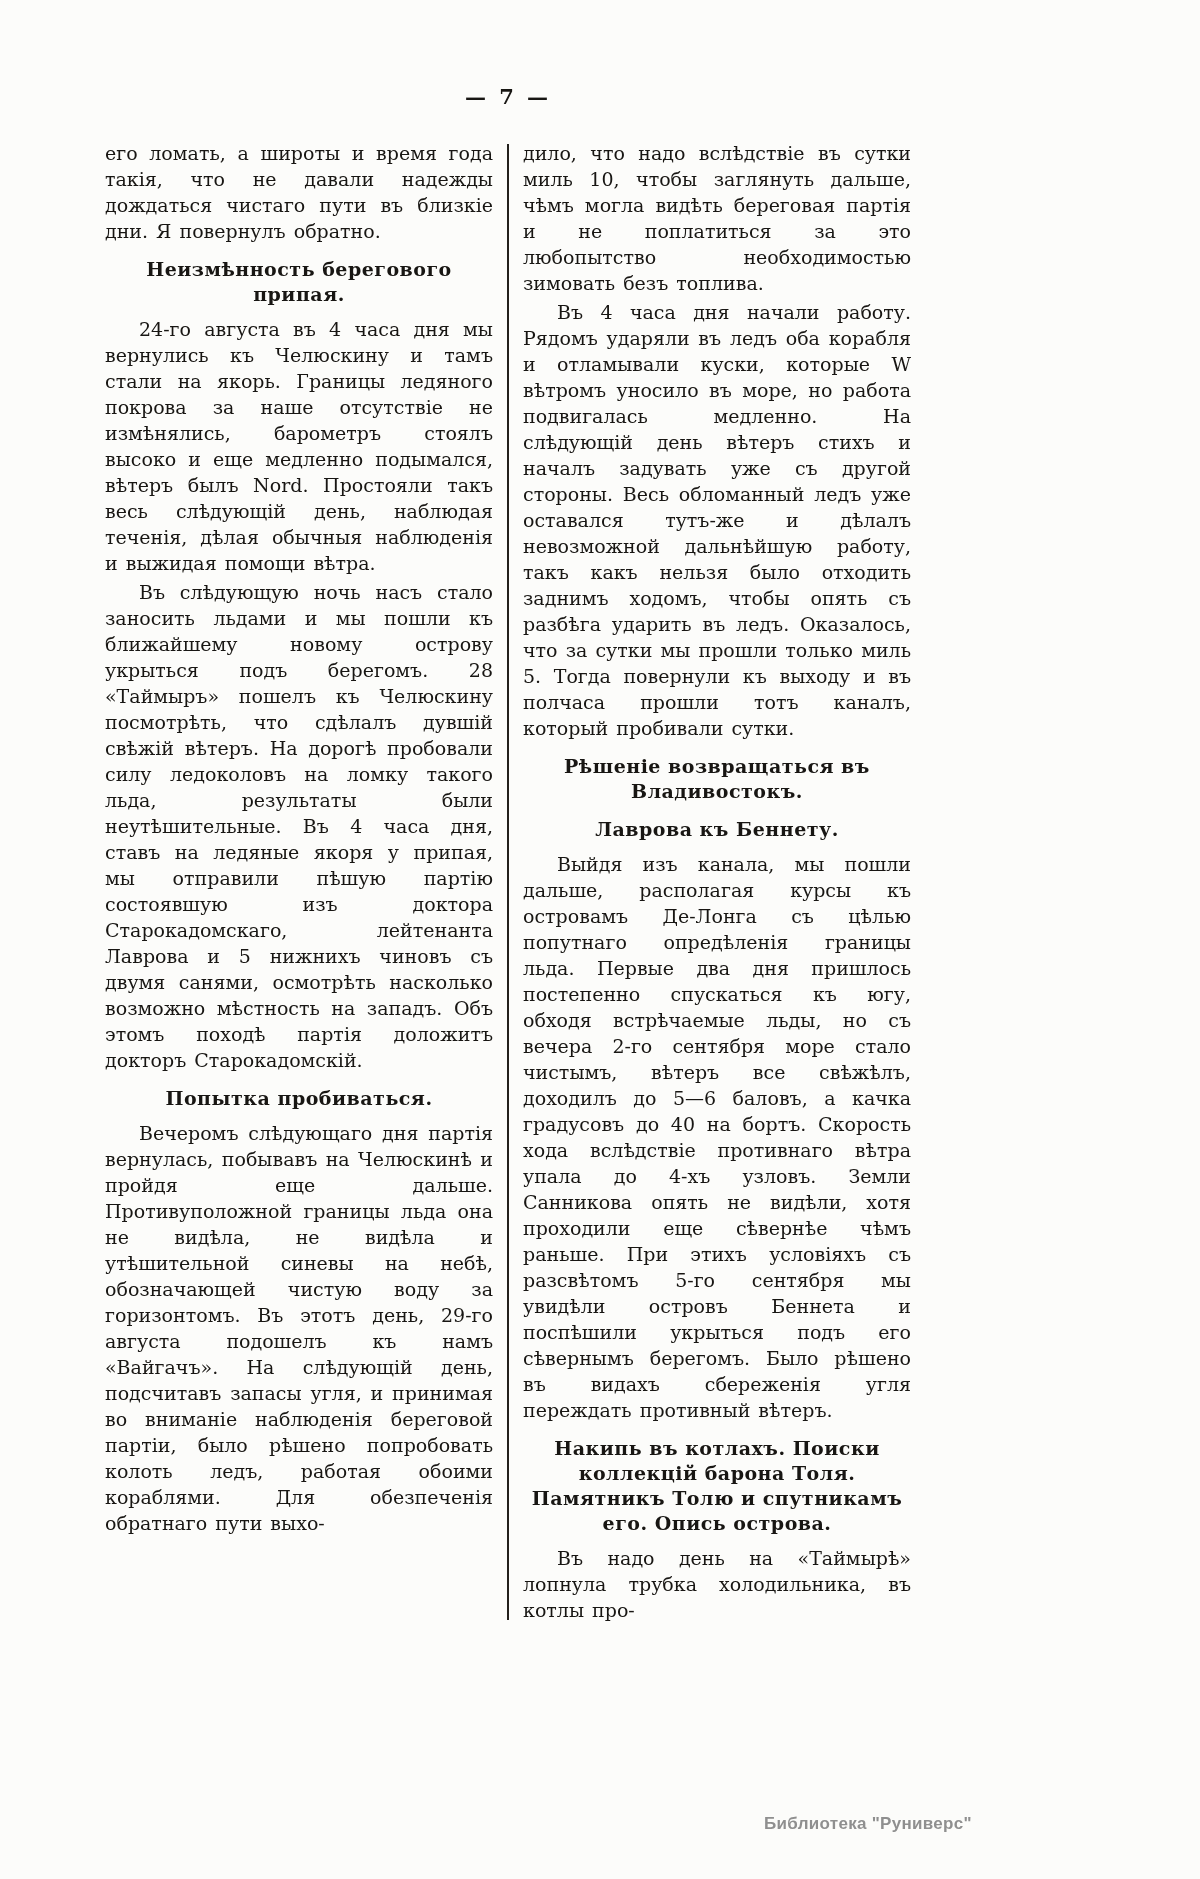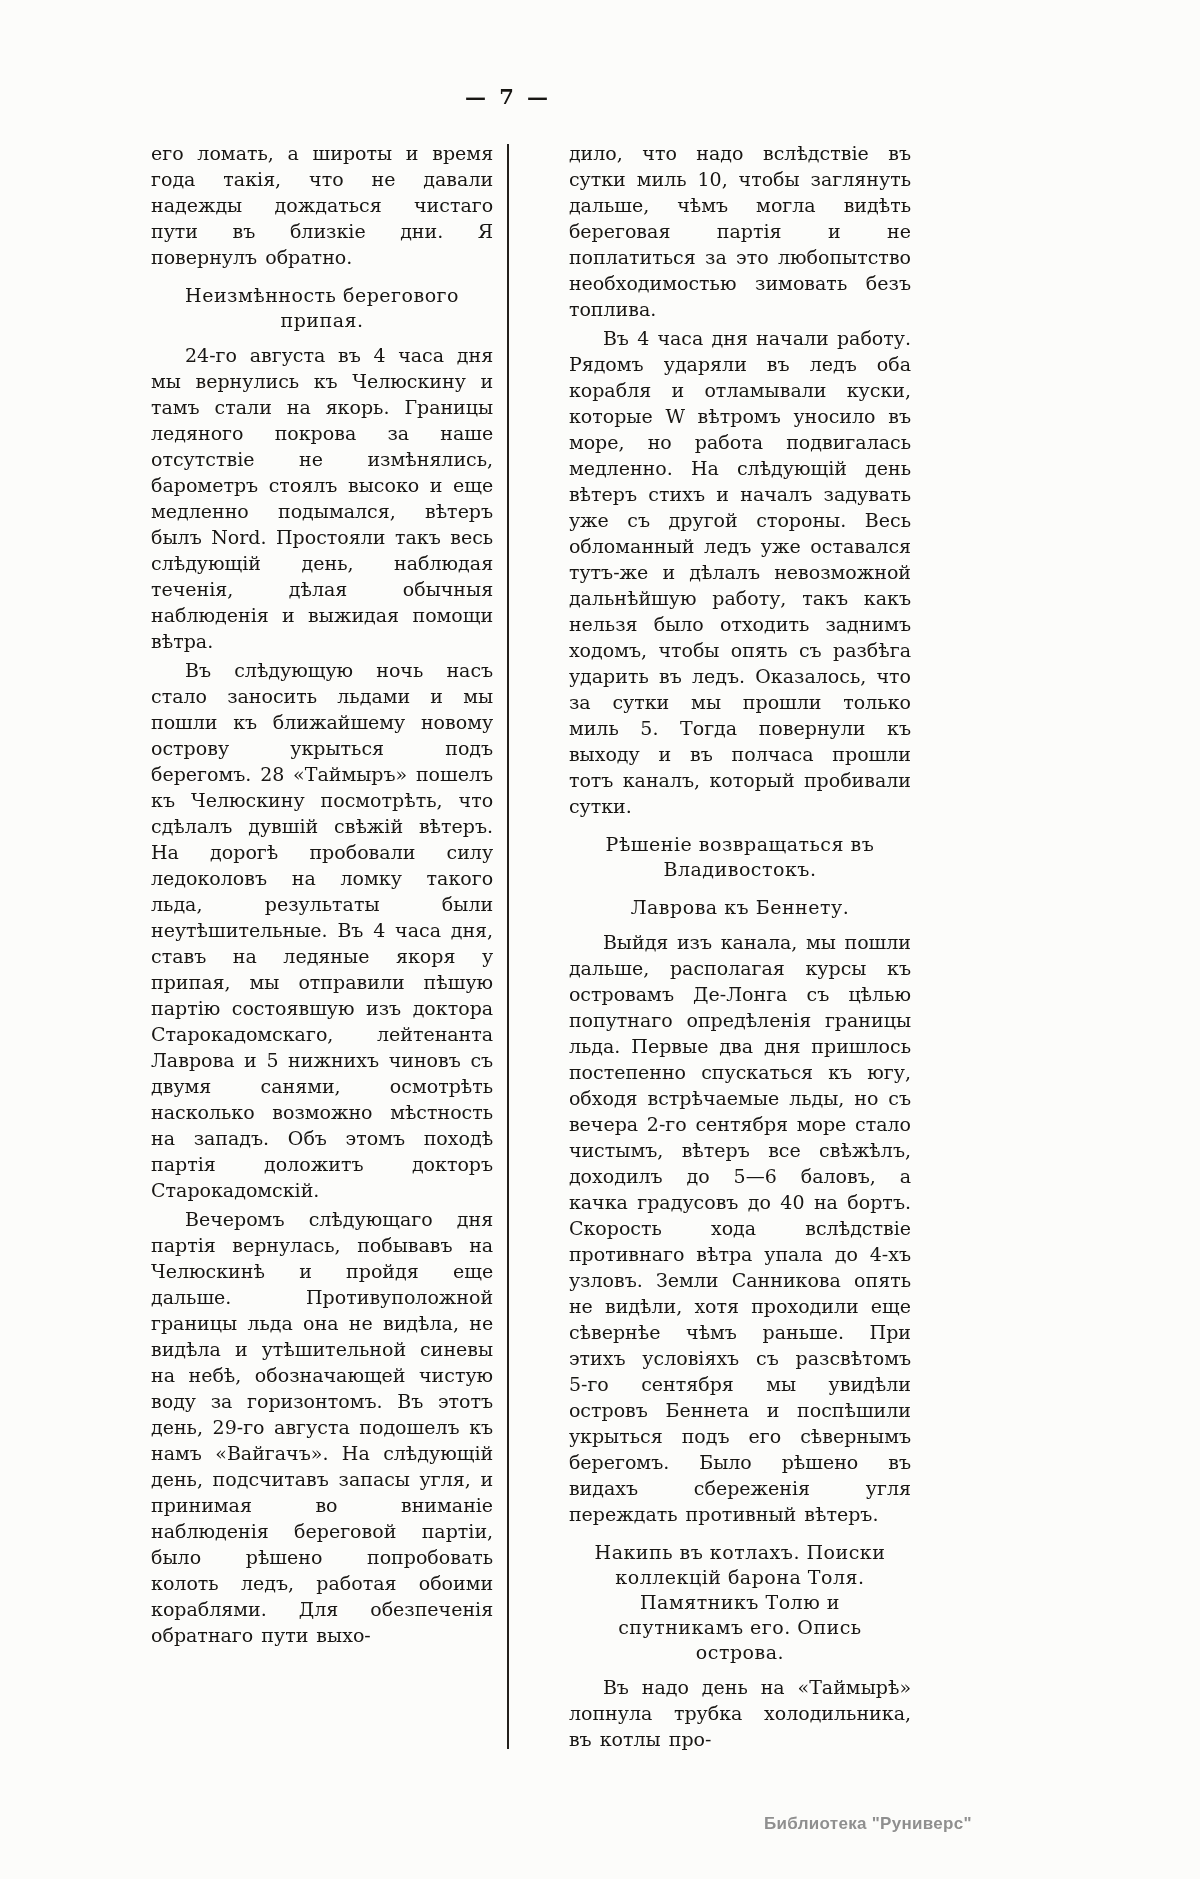--- a/index.html
+++ b/index.html
@@ -30,21 +30,20 @@
   .text-block {
     position: absolute;
     top: 140px;
     left: 105px;
     width: 806px;
     display: flex;
     align-items: stretch;
   }
   .col {
     width: 388px;
-    margin-left: 46px;
   }
   .column-divider {
     width: 2px;
     background: #23201c;
     margin: 4px 14px 6px 14px;
   }
   .col p {
     margin: 0 0 3px 0;
     font-size: 19px;
     line-height: 26px;
@@ -53,21 +52,21 @@
     word-spacing: 2px;
   }
   .col p.cont {
     text-indent: 0;
   }
   .col h3 {
     margin: 13px 6px 9px 6px;
     font-size: 19px;
     line-height: 25px;
     text-align: center;
-    font-weight: normal;
+    font-weight: bold;
     letter-spacing: 0.5px;
   }
   .watermark {
     position: absolute;
     left: 764px;
     top: 1814px;
     font-family: "Liberation Sans", "DejaVu Sans", sans-serif;
     font-size: 17px;
     font-weight: bold;
     color: #8f8f8f;
@@ -81,20 +80,21 @@
 
   <div class="page-number">— 7 —</div>
 
   <div class="text-block">
 
     <div class="col">
       <p class="cont">его ломать, а широты и время года такія, что не давали надежды дождаться чистаго пути въ близкіе дни. Я повернулъ обратно.</p>
       <h3>Неизмѣнность берегового припая.</h3>
       <p>24-го августа въ 4 часа дня мы вернулись къ Челюскину и тамъ стали на якорь. Границы ледяного покрова за наше отсутствіе не измѣнялись, барометръ стоялъ высоко и еще медленно подымался, вѣтеръ былъ Nord. Простояли такъ весь слѣдующій день, наблюдая теченія, дѣлая обычныя наблюденія и выжидая помощи вѣтра.</p>
       <p>Въ слѣдующую ночь насъ стало заносить льдами и мы пошли къ ближайшему новому острову укрыться подъ берегомъ. 28 «Таймыръ» пошелъ къ Челюскину посмотрѣть, что сдѣлалъ дувшій свѣжій вѣтеръ. На дорогѣ пробовали силу ледоколовъ на ломку такого льда, результаты были неутѣшительные. Въ 4 часа дня, ставъ на ледяные якоря у припая, мы отправили пѣшую партію состоявшую изъ доктора Старокадомскаго, лейтенанта Лаврова и 5 нижнихъ чиновъ съ двумя санями, осмотрѣть насколько возможно мѣстность на западъ. Объ этомъ походѣ партія доложитъ докторъ Старокадомскій.</p>
+      <h3>Попытка пробиваться.</h3>
       <p>Вечеромъ слѣдующаго дня партія вернулась, побывавъ на Челюскинѣ и пройдя еще дальше. Противуположной границы льда она не видѣла, не видѣла и утѣшительной синевы на небѣ, обозначающей чистую воду за горизонтомъ. Въ этотъ день, 29-го августа подошелъ къ намъ «Вайгачъ». На слѣдующій день, подсчитавъ запасы угля, и принимая во вниманіе наблюденія береговой партіи, было рѣшено попробовать колоть ледъ, работая обоими кораблями. Для обезпеченія обратнаго пути выхо-</p>
     </div>
 
     <div class="column-divider"></div>
 
     <div class="col">
       <p class="cont">дило, что надо вслѣдствіе въ сутки миль 10, чтобы заглянуть дальше, чѣмъ могла видѣть береговая партія и не поплатиться за это любопытство необходимостью зимовать безъ топлива.</p>
       <p>Въ 4 часа дня начали работу. Рядомъ ударяли въ ледъ оба корабля и отламывали куски, которые W вѣтромъ уносило въ море, но работа подвигалась медленно. На слѣдующій день вѣтеръ стихъ и началъ задувать уже съ другой стороны. Весь обломанный ледъ уже оставался тутъ-же и дѣлалъ невозможной дальнѣйшую работу, такъ какъ нельзя было отходить заднимъ ходомъ, чтобы опять съ разбѣга ударить въ ледъ. Оказалось, что за сутки мы прошли только миль 5. Тогда повернули къ выходу и въ полчаса прошли тотъ каналъ, который пробивали сутки.</p>
       <h3>Рѣшеніе возвращаться въ Владивостокъ.</h3>
       <h3>Лаврова къ Беннету.</h3>

